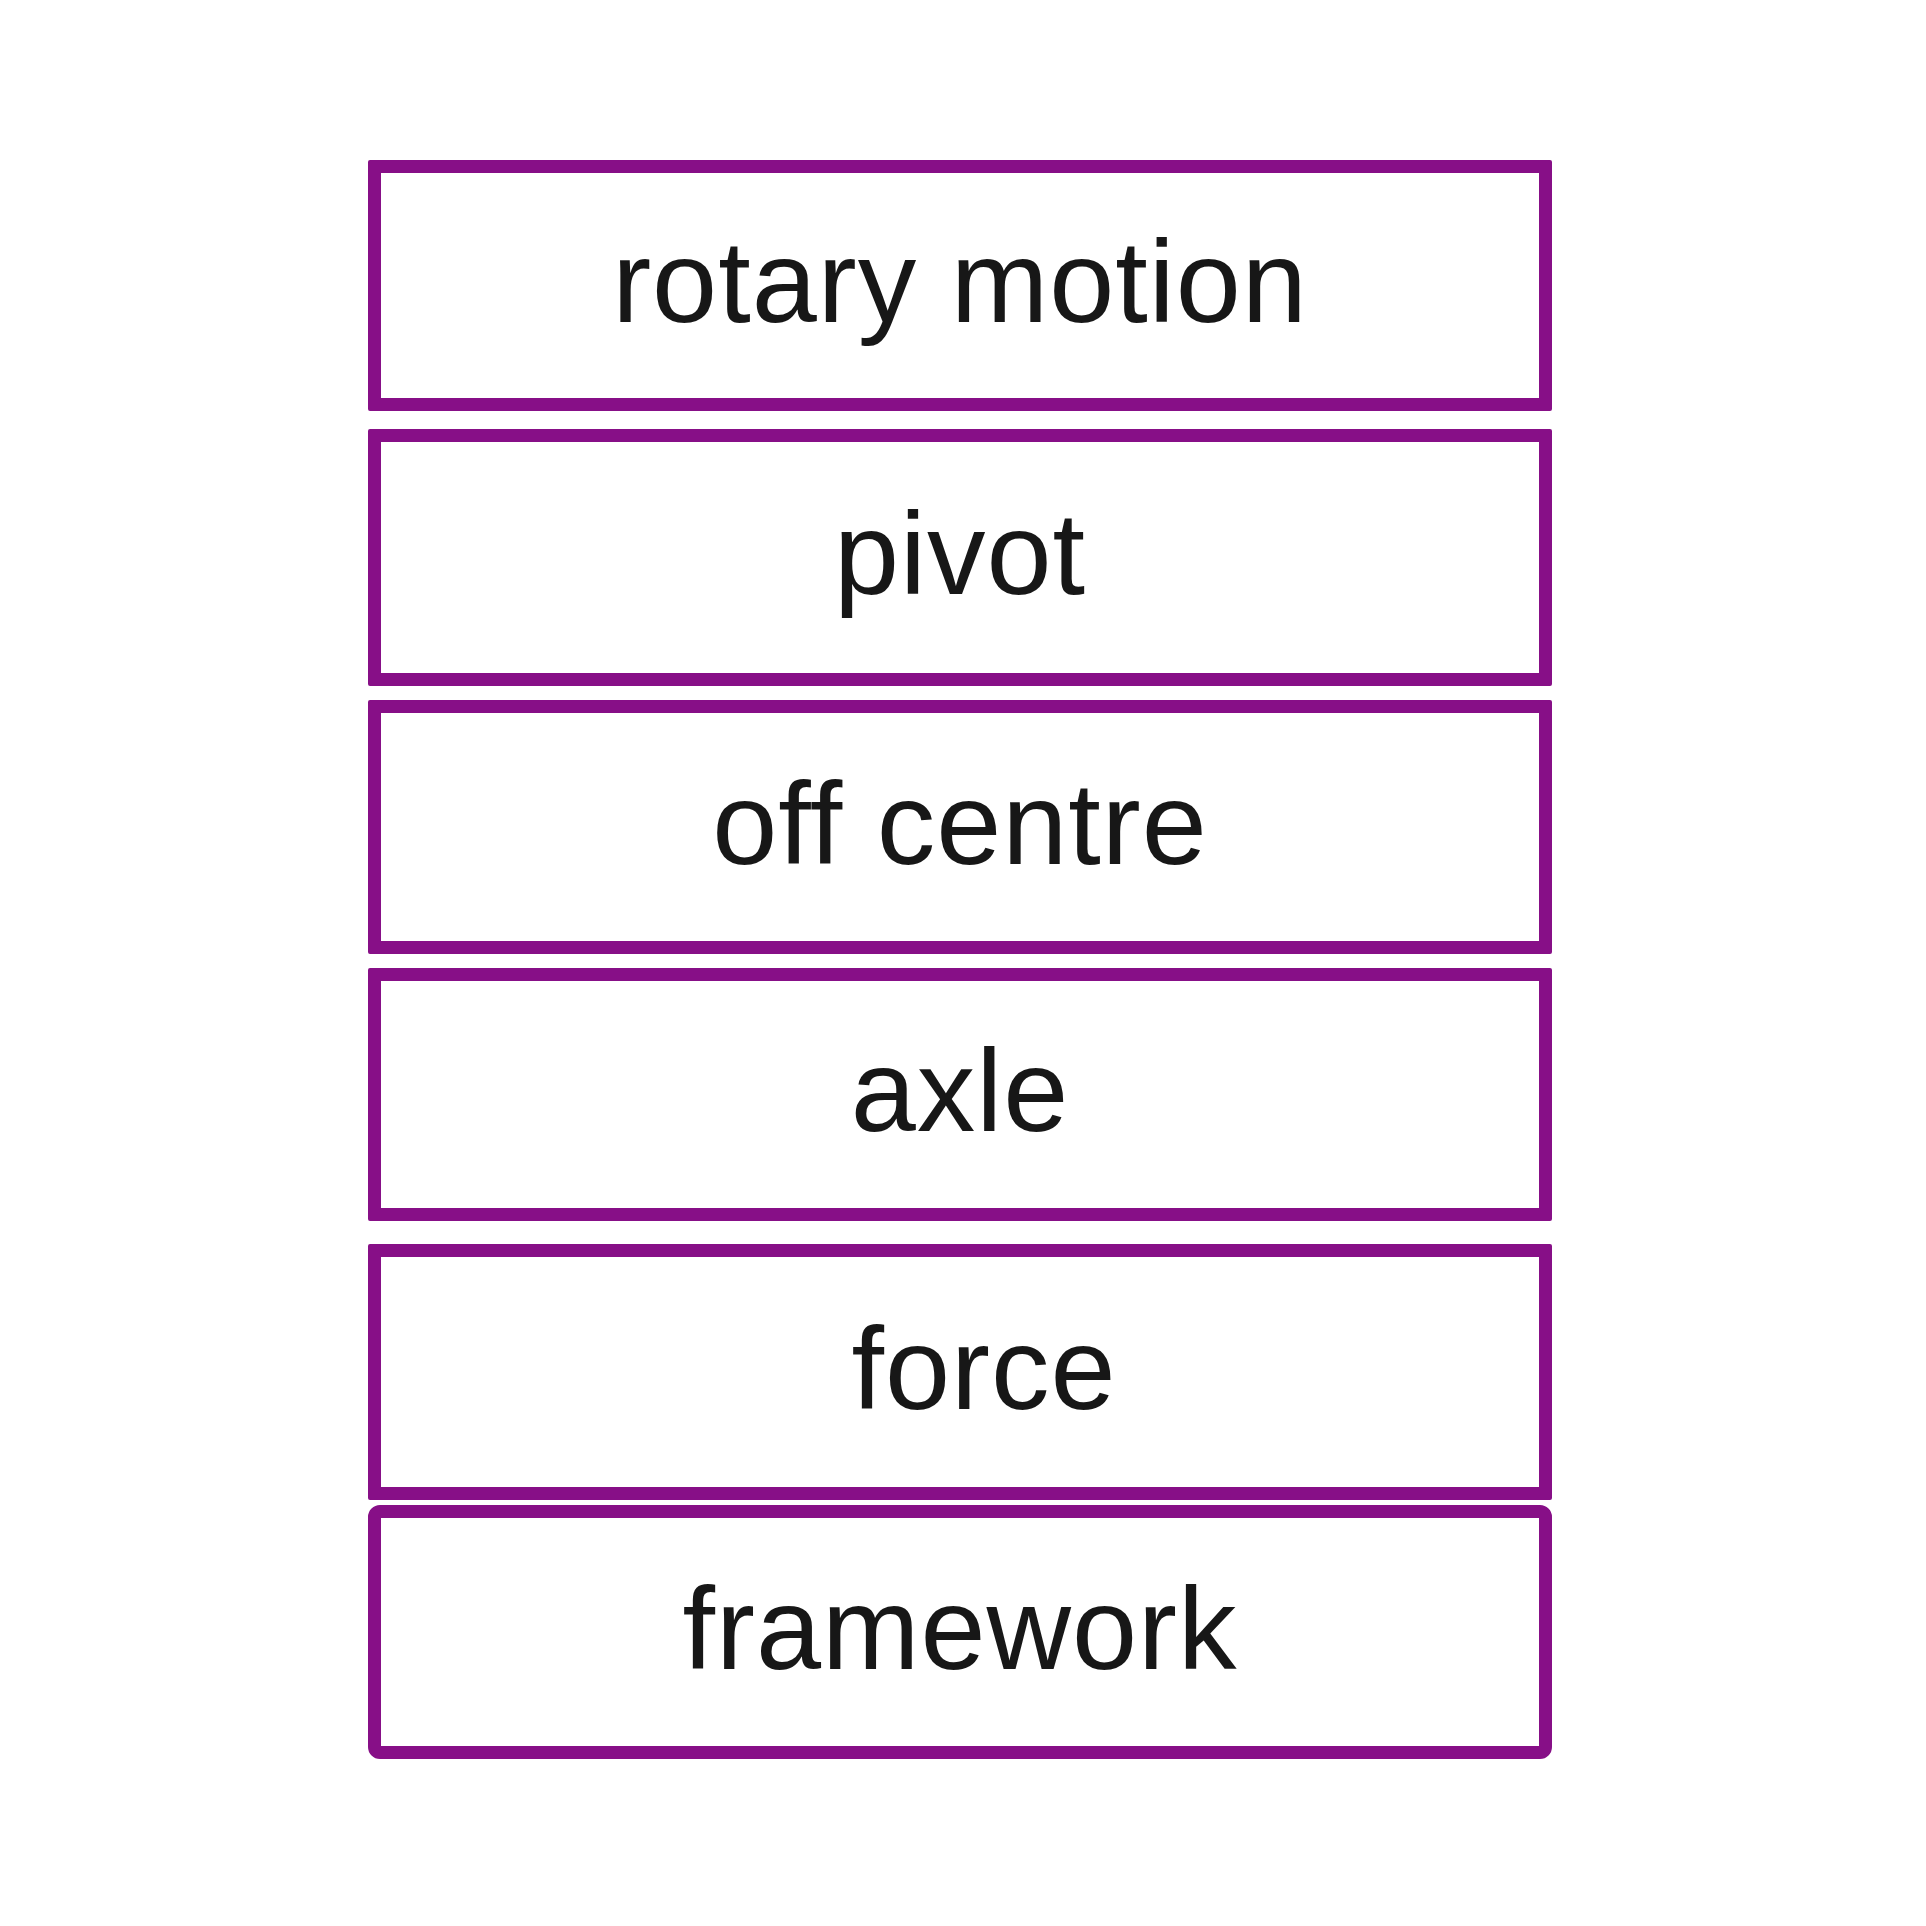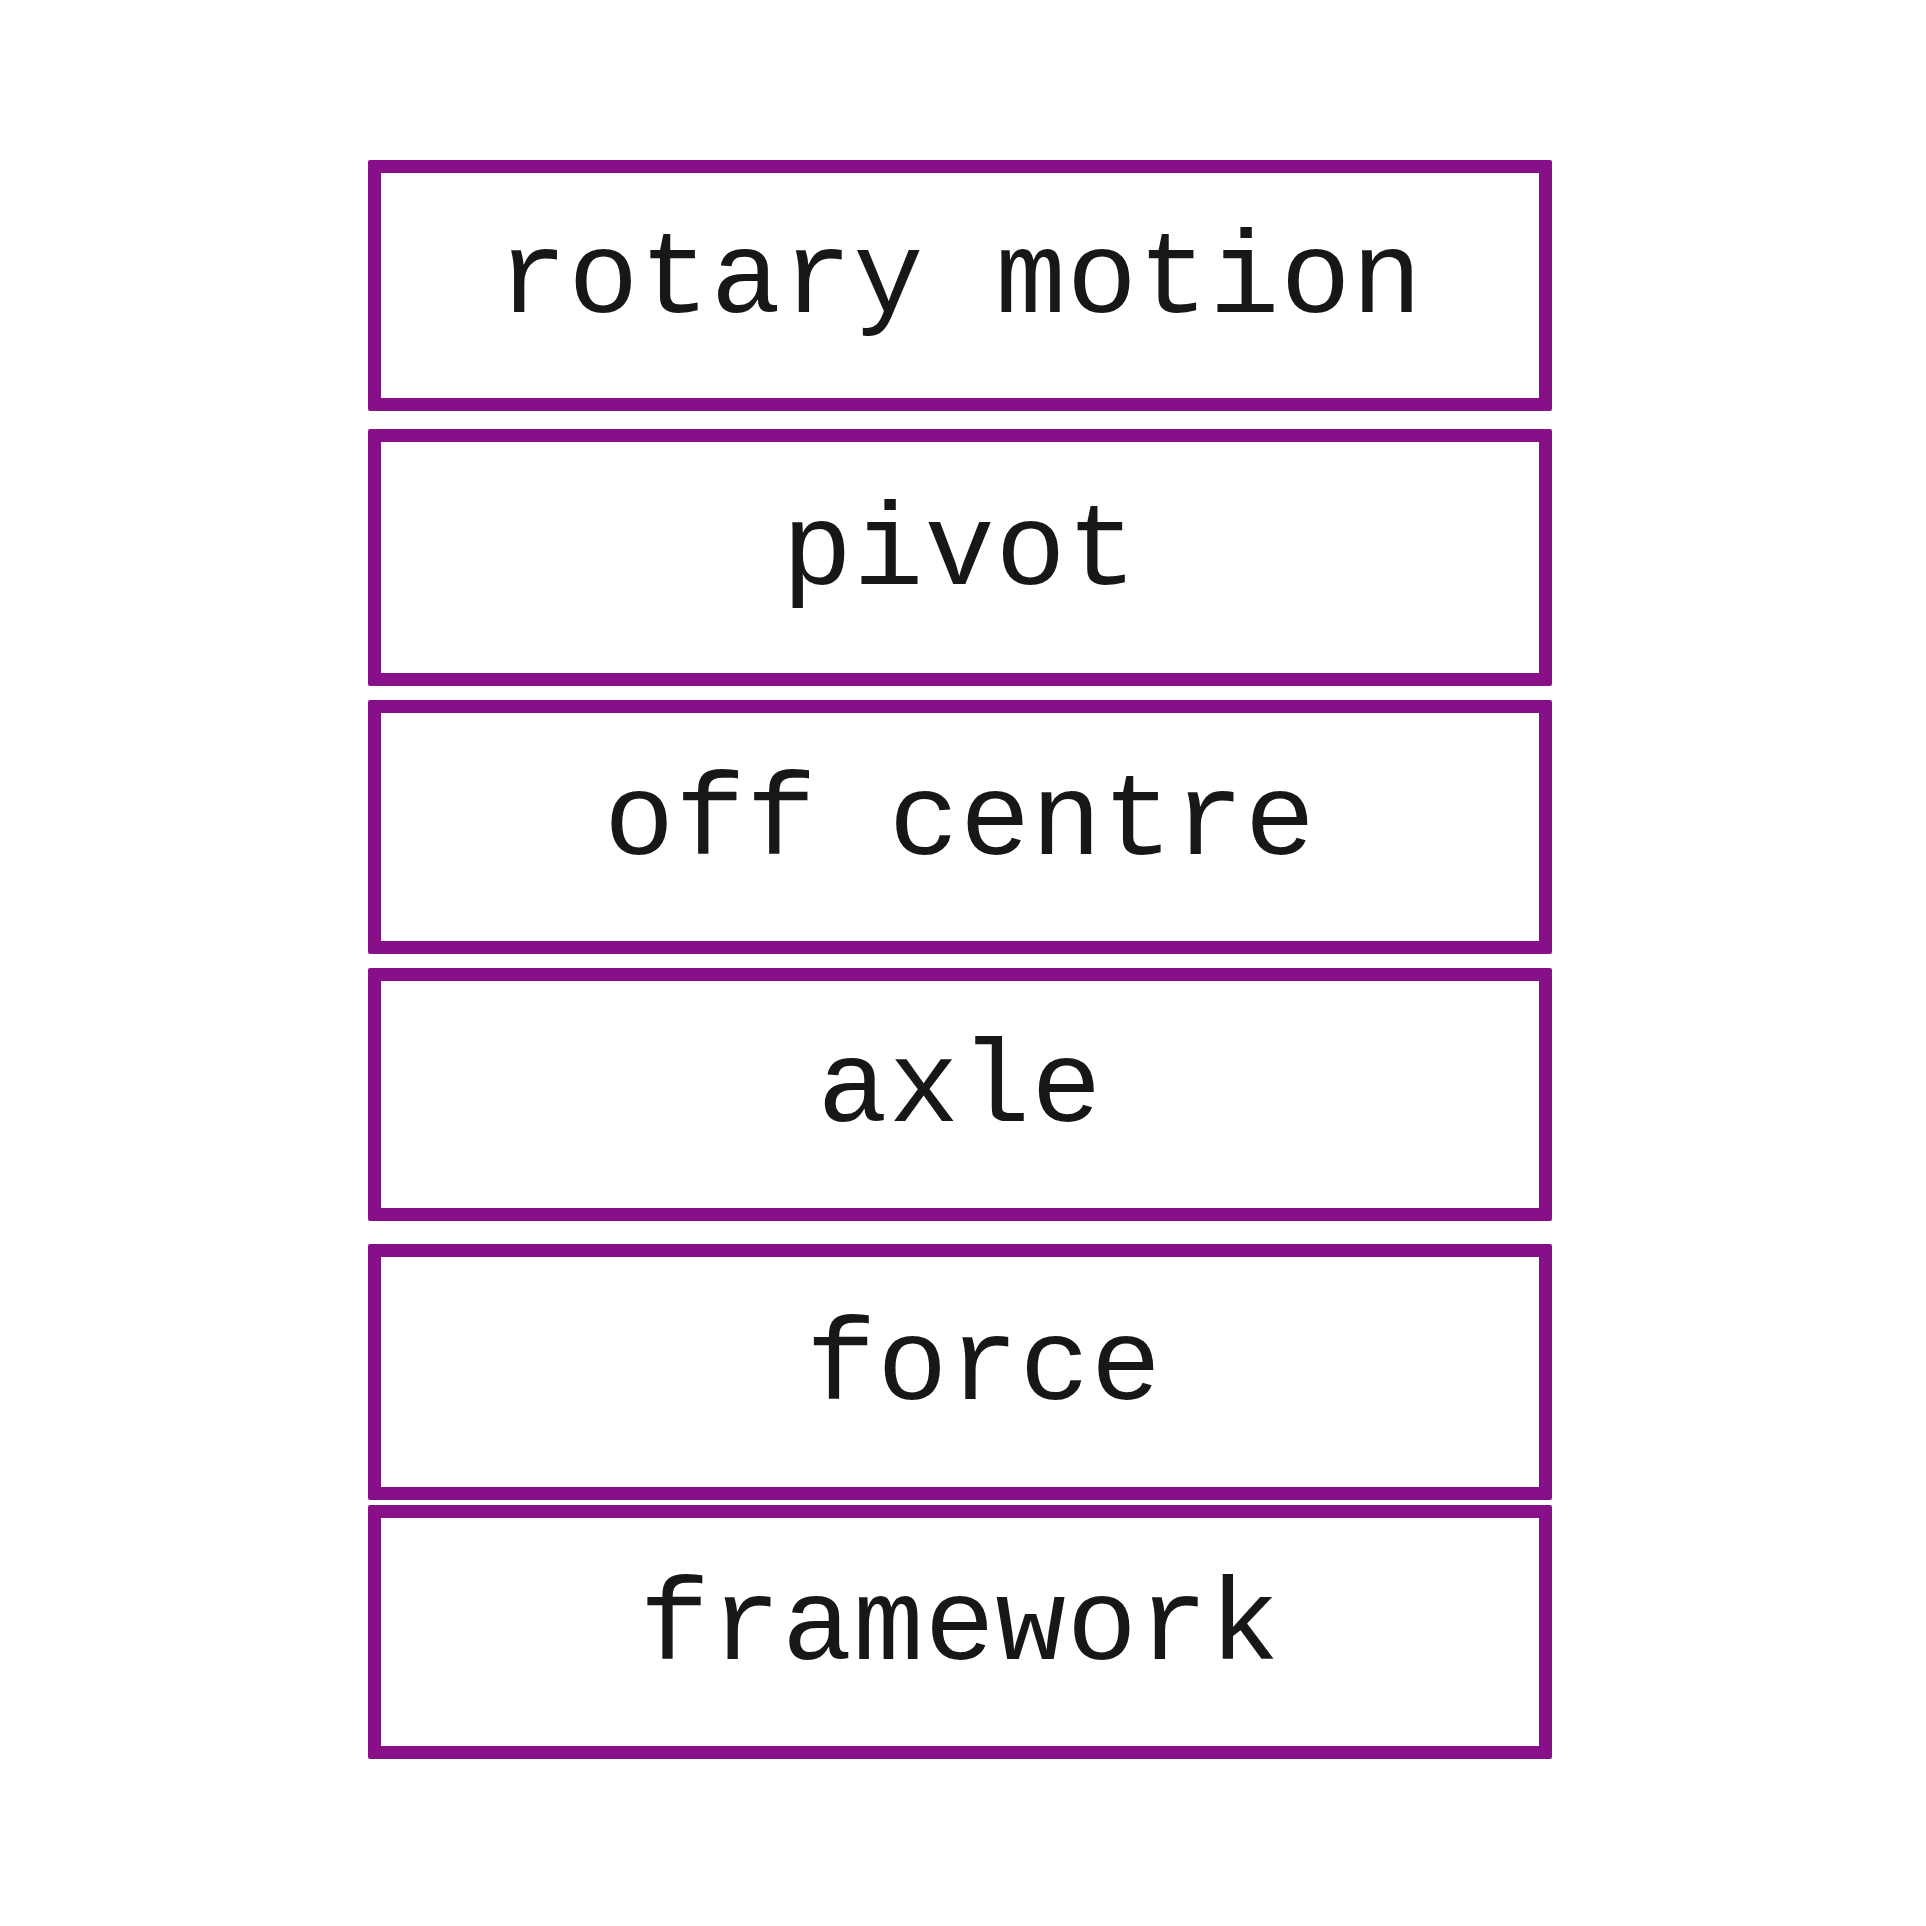--- a/index.html
+++ b/index.html
@@ -9,21 +9,21 @@
     --page_bg: #ffffff;
   }
   * { margin: 0; padding: 0; box-sizing: border-box; }
   html, body { background: var(--page_bg); }
   .page {
     position: relative;
     width: 1800px;
     height: 1927px;
     background: var(--page_bg);
     overflow: hidden;
-    font-family: Liberation Mono, monospace;
+    font-family: Liberation Sans, sans-serif;
     text-align: center;
   }
   .card {
     position: absolute;
     left: 368px;
     width: 1184px;
     background: var(--card_bg);
     border: 13px solid var(--border_color);
     border-radius: 2px;
     display: flex;
@@ -36,21 +36,21 @@
     letter-spacing: 1px;
     white-space: nowrap;
     line-height: 1;
     transform: translateY(-4px);
   }
   .c1 { top: 160px;  height: 251px; }
   .c2 { top: 429px;  height: 257px; }
   .c3 { top: 700px;  height: 254px; }
   .c4 { top: 968px;  height: 253px; }
   .c5 { top: 1244px; height: 256px; padding-left: 48px; }
-  .c6 { top: 1505px; height: 254px; }
+  .c6 { top: 1505px; height: 254px; border-radius: 12px; }
 </style>
 </head>
 <body>
 
 <div class="page">
 
   <div class="card c1">
     <span class="word">rotary motion</span>
   </div>
 

